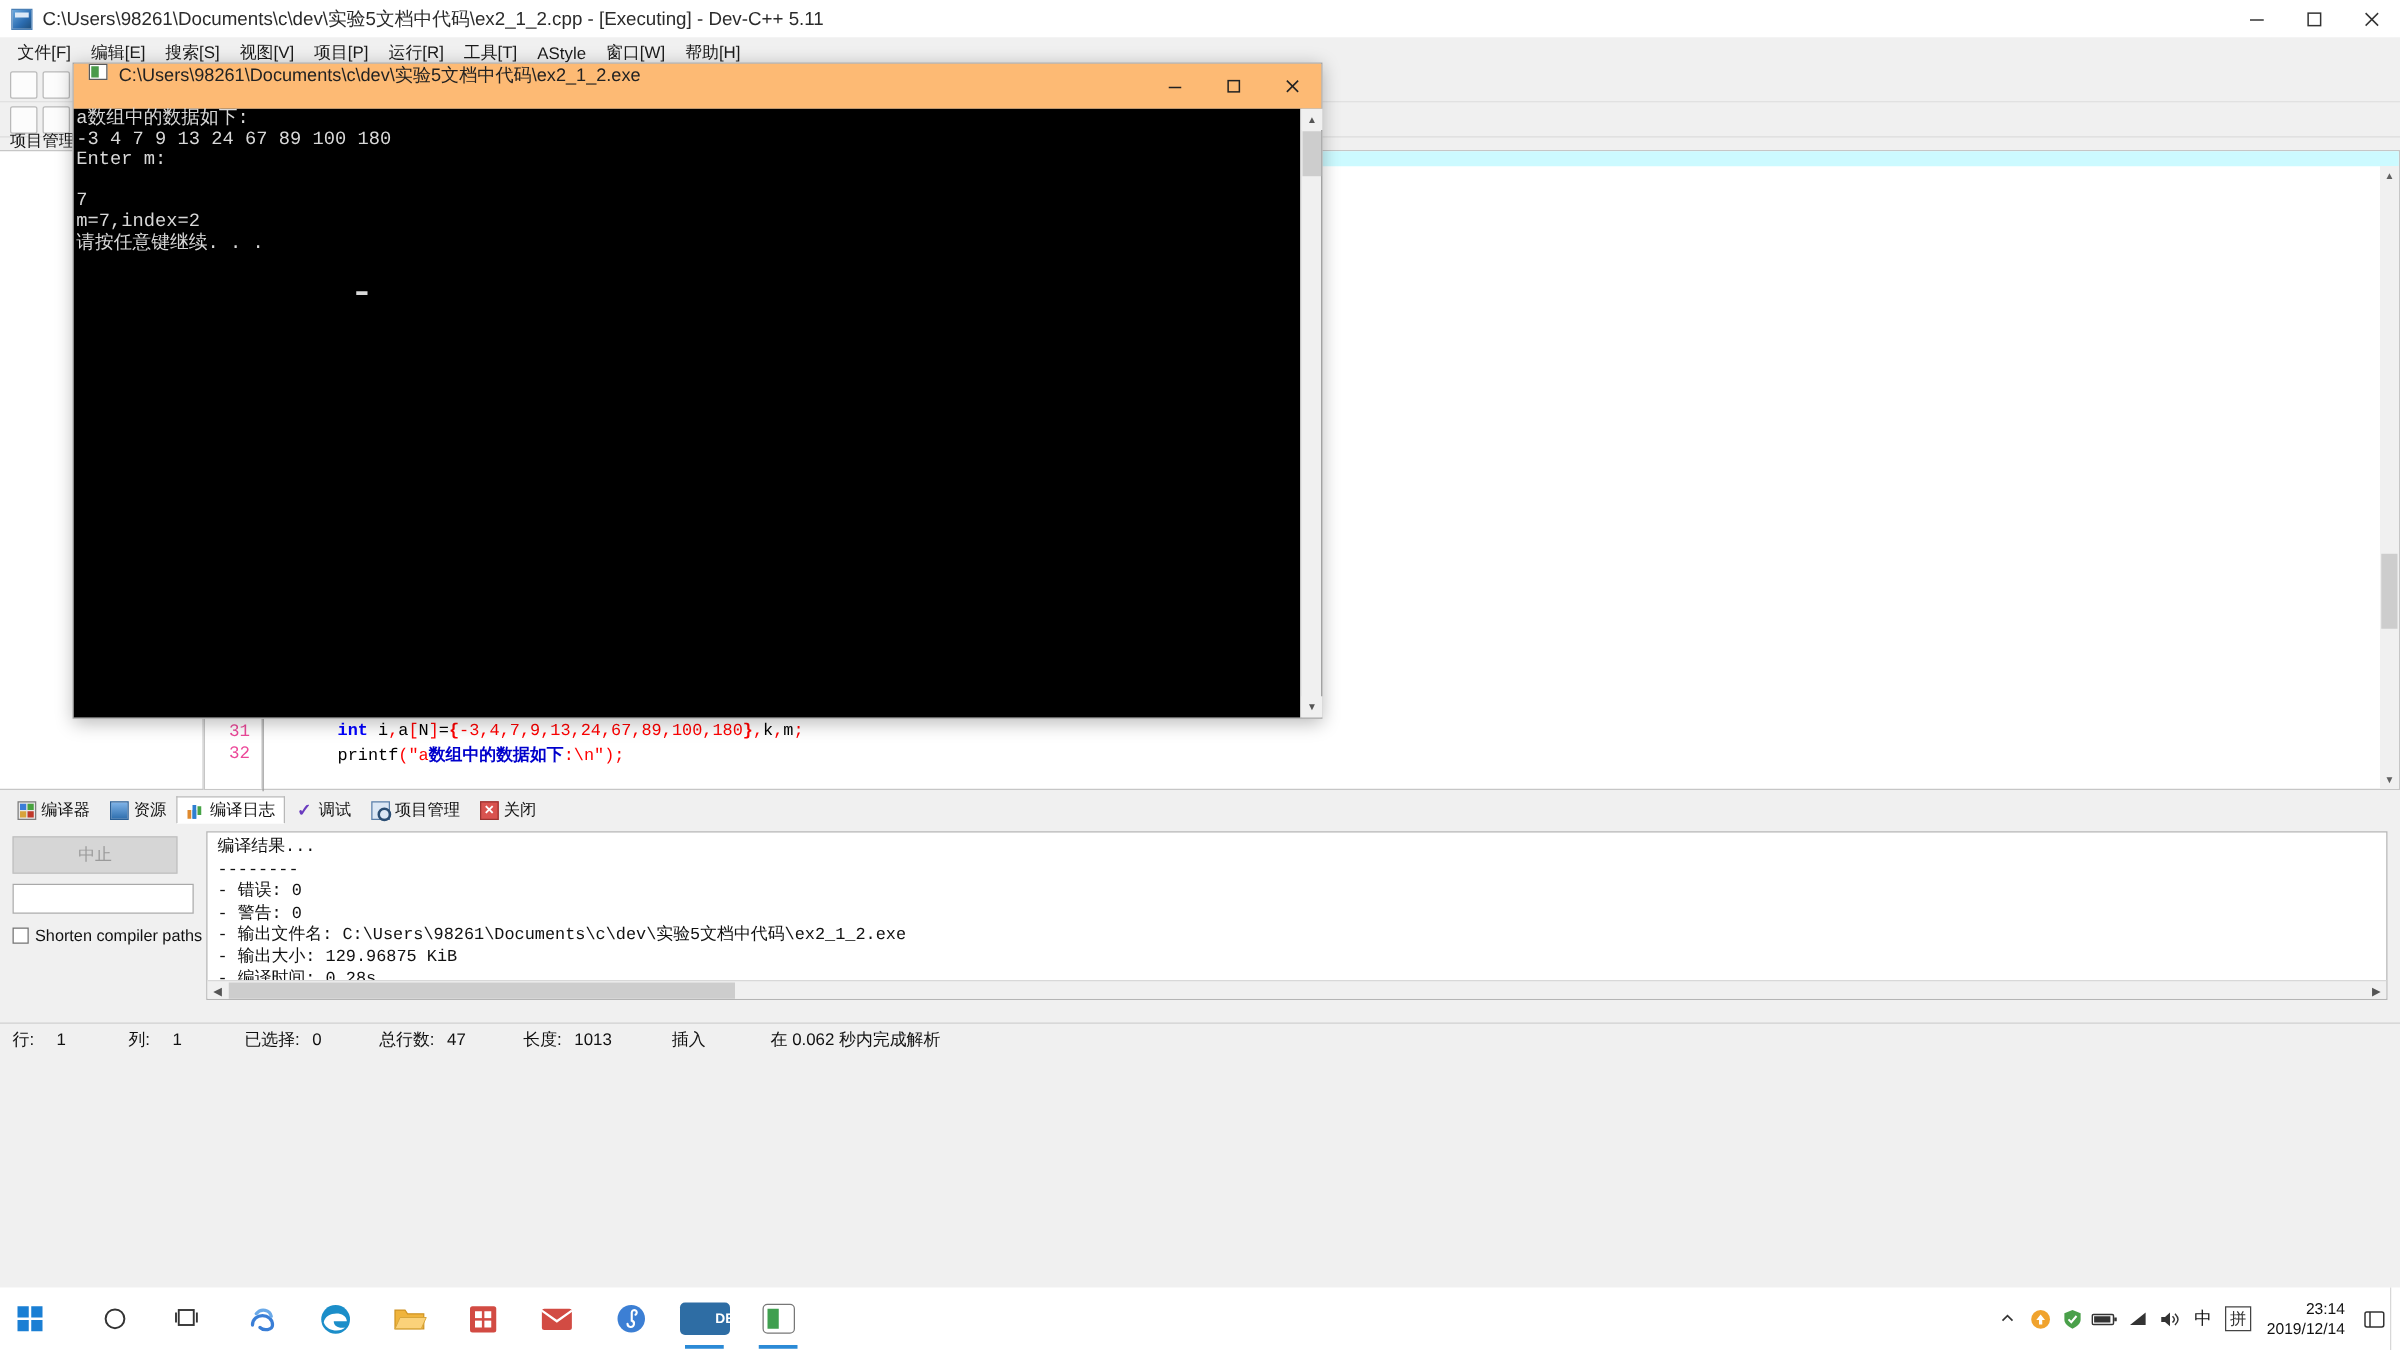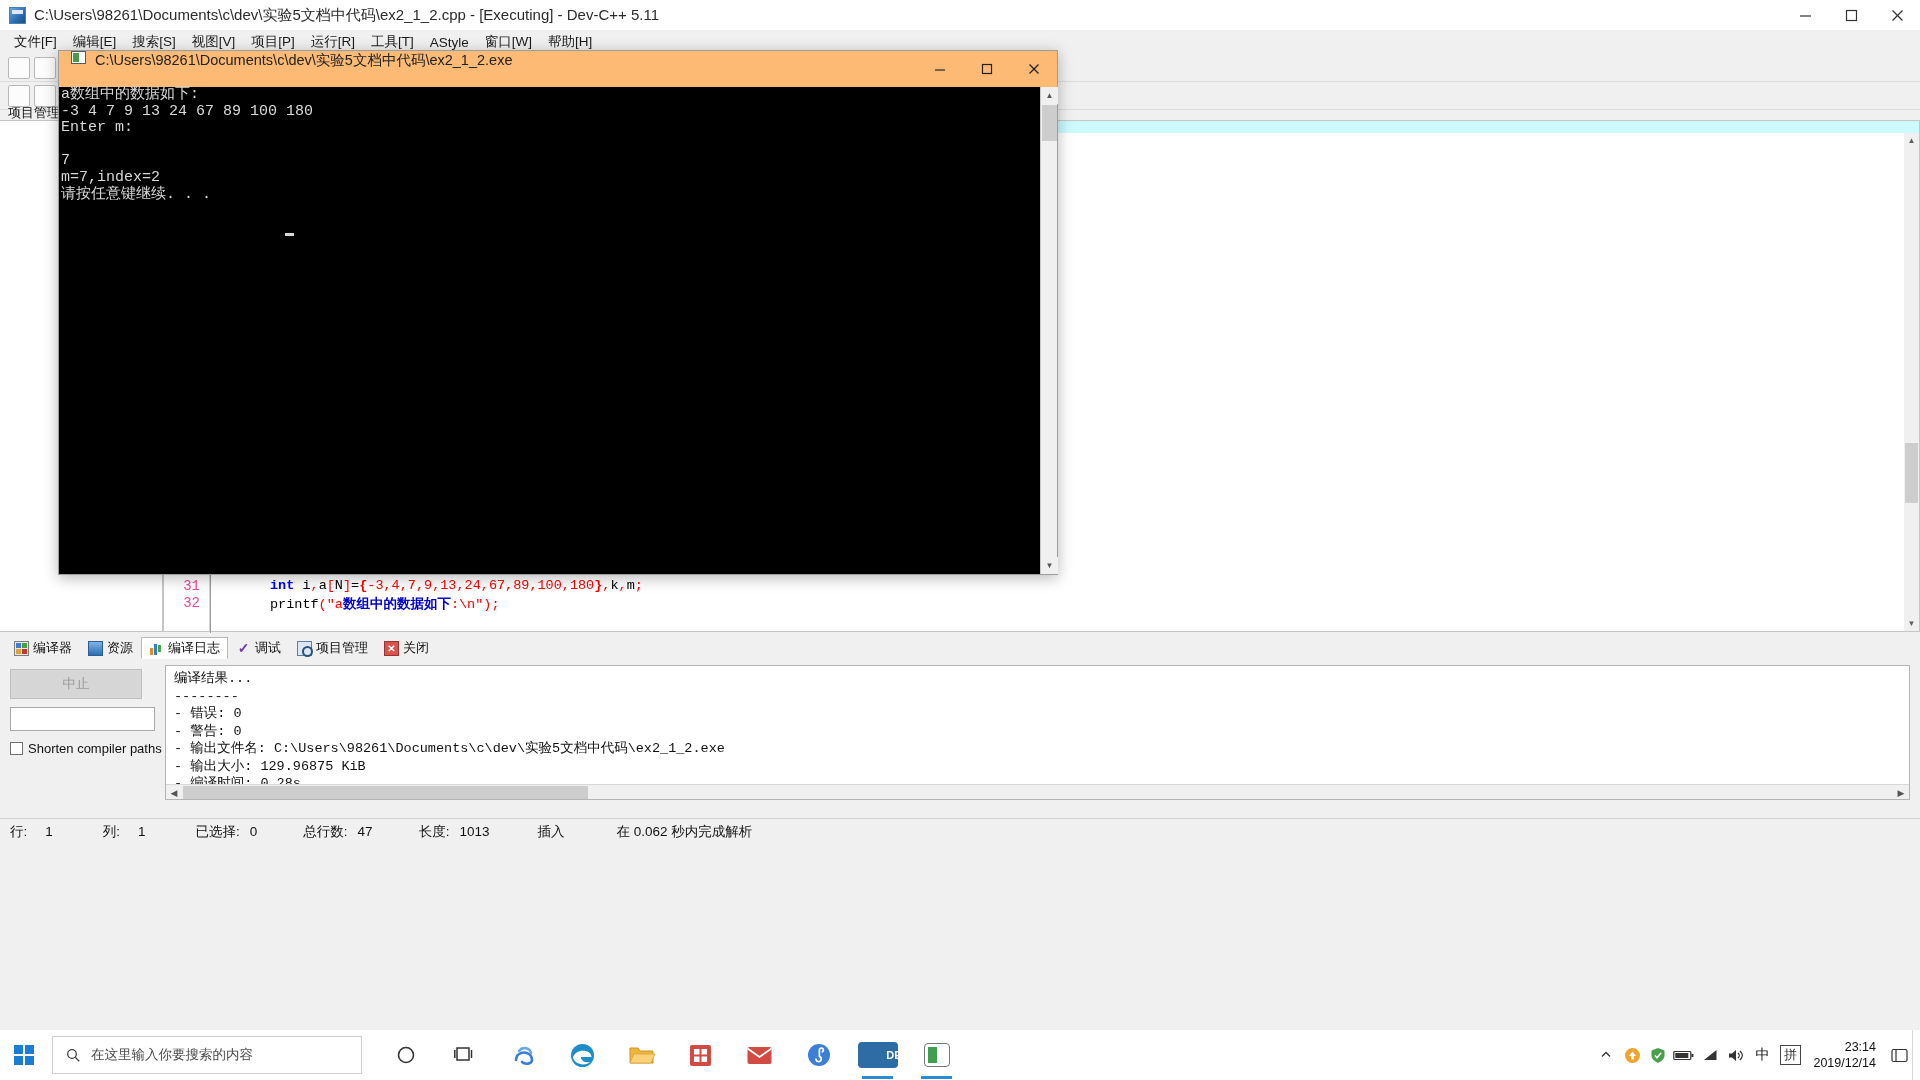--- a/index.html
+++ b/index.html
@@ -503,27 +503,20 @@
   <div class="taskbar">
     <div class="start-btn">
       <div class="win-logo">
           <i></i>
           <i></i>
           <i></i>
           <i></i>
         </div>
     </div>
 
-    <div class="search-box">
-      <svg width="15" height="15" viewBox="0 0 15 15">
-        <circle cx="6" cy="6" r="4.3" fill="none" stroke="#444" stroke-width="1.3"></circle>
-        <line x1="9.2" y1="9.2" x2="13.3" y2="13.3" stroke="#444" stroke-width="1.3"></line>
-      </svg>
-      <span class="search-text">在这里输入你要搜索的内容</span>
-    </div>
 
     <div style="display:flex;align-items:center;margin-left:14px;">
       <div class="tb-item">
         <svg width="20" height="20" viewBox="0 0 20 20">
           <circle cx="10" cy="10" r="7.5" fill="none" stroke="#333" stroke-width="1.6"></circle>
         </svg>
       </div>
       <div class="tb-item">
         <svg width="21" height="18" viewBox="0 0 21 18">
           <rect x="3" y="2" width="12" height="12" fill="none" stroke="#333" stroke-width="1.5"></rect>

